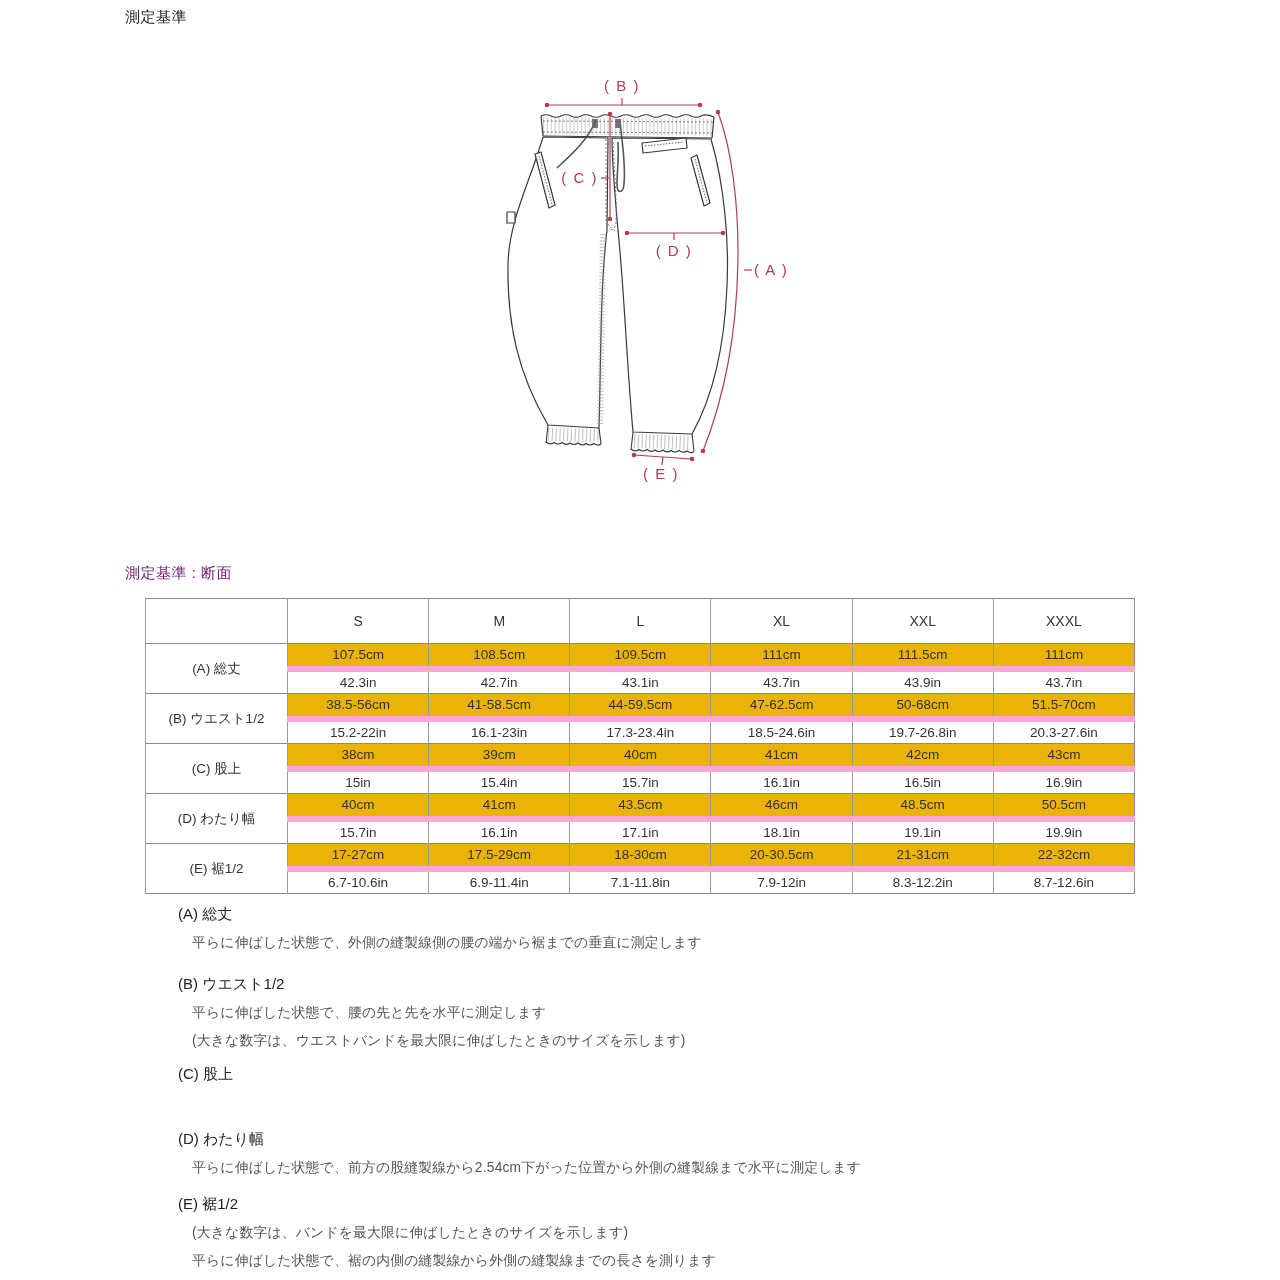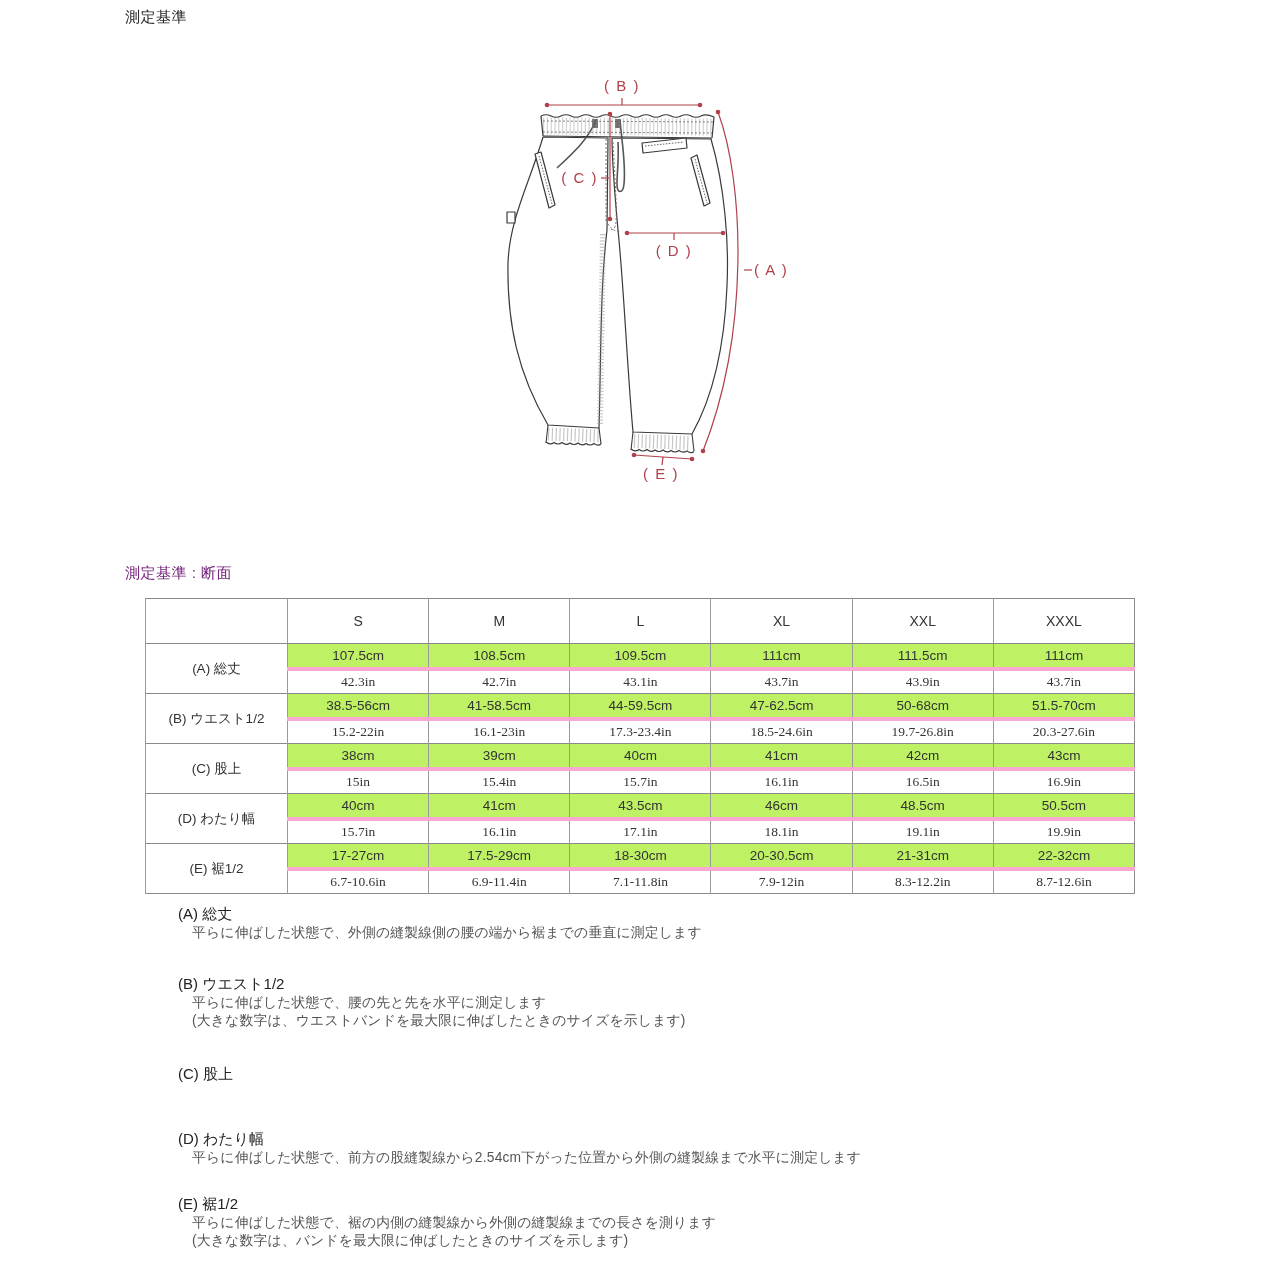--- a/index.html
+++ b/index.html
@@ -29,26 +29,26 @@
   }
   table.size-table col.lbl { width:142px; }
   table.size-table th, table.size-table td {
     text-align:center; vertical-align:middle; font-weight:normal;
     border-left:1px solid #9a9a9a; padding:0;
   }
   table.size-table thead tr { height:45px; }
   table.size-table thead th { border-bottom:1px solid #8a8a8a; font-size:14px; }
   table.size-table tbody tr { height:25px; }
   table.size-table tr.r-cm td, table.size-table tr.r-cm th { border-top:1px solid #8a8a8a; }
-  table.size-table tr.r-in td { border-top:4px solid #f9a8d4;font-family:Liberation Serif, serif; }
-  table.size-table tr.r-cm td { background:#bef264;margin-left:32px; }
+  table.size-table tr.r-in td { border-top:6px solid #f9a8d4; }
+  table.size-table tr.r-cm td { background:#eab308;margin-left:32px; }
   table.size-table th.row-lbl { background:#ffffff; }
   .notes { position:absolute; left:178px; width:900px; }
   .note-heading { font-size:15px; color:#222; }
-  .note-line { font-size:13.8px; color:#555; margin-left:14px; letter-spacing:0.2px; }
+  .note-line { font-size:13.8px; color:#555; margin-left:14px; margin-top:10px; letter-spacing:0.2px; }
   .n-a { top:905px; } .n-b { top:975px; } .n-c { top:1065px; } .n-d { top:1130px; } .n-e { top:1195px; }
 </style>
 </head>
 <body>
 
 <div class="page-title">測定基準</div>
 
 <div class="diagram-wrap">
   <svg width="340" height="418" viewBox="0 0 340 418">
 
@@ -275,15 +275,15 @@
 </div>
 <div class="notes n-c">
   <div class="note-heading">(C) 股上</div>
 </div>
 <div class="notes n-d">
   <div class="note-heading">(D) わたり幅</div>
   <div class="note-line">平らに伸ばした状態で、前方の股縫製線から2.54cm下がった位置から外側の縫製線まで水平に測定します</div>
 </div>
 <div class="notes n-e">
   <div class="note-heading">(E) 裾1/2</div>
+  <div class="note-line">(大きな数字は、バンドを最大限に伸ばしたときのサイズを示します)</div>
   <div class="note-line">平らに伸ばした状態で、裾の内側の縫製線から外側の縫製線までの長さを測ります</div>
-  <div class="note-line">(大きな数字は、バンドを最大限に伸ばしたときのサイズを示します)</div>
 </div>
 
 </body></html>

